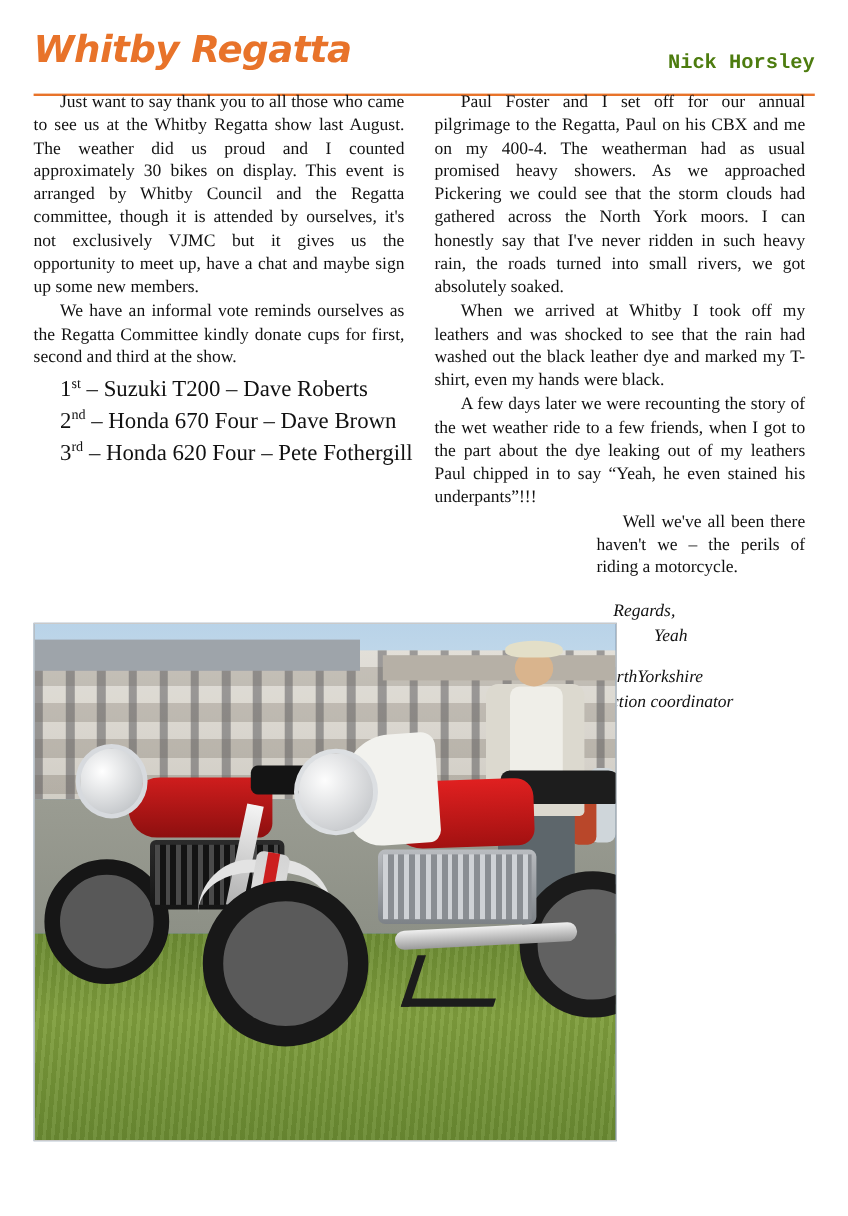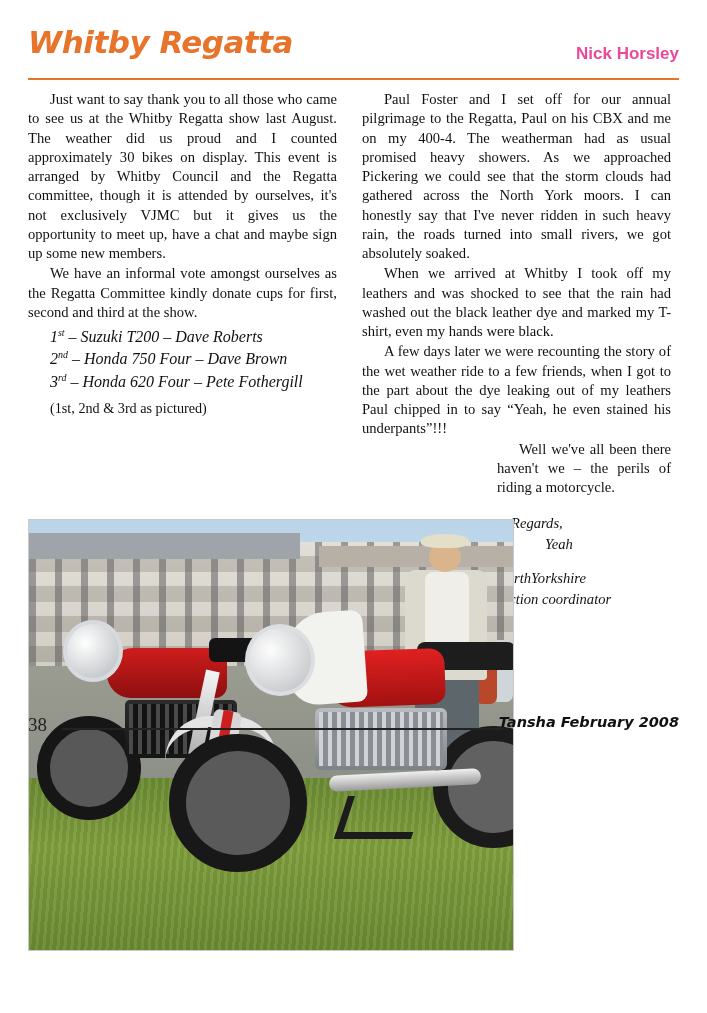--- a/index.html
+++ b/index.html
@@ -41,39 +41,39 @@
     font-weight: bold;
     font-size: 31px;
     letter-spacing: -0.5px;
     color: #E8732A;
     white-space: nowrap;
   }
   .author-name {
     position: absolute;
     right: 0;
     top: 20px;
-    font-family: Liberation Sans, sans-serif;
+    font-family: Liberation Mono, monospace;
     font-weight: bold;
     font-size: 17px;
-    color: #ec4899;
+    color: #4d7c0f;
     white-space: nowrap;
   }
   .header-rule {
     position: absolute;
     left: 28px;
     top: 78px;
     width: 651px;
     height: 2px;
     background: #E8732A;
   }
 
   
   .col {
     position: absolute;
-    top: 90px;
+    top: 76px;
     width: 309px;
     font-size: 14.6px;
     line-height: 1.32;
     text-align: justify;
     color: #111;
   }
   .col-left  { left: 28px; }
   .col-right { left: 362px; }
 
   .col p {
@@ -87,23 +87,22 @@
     text-align: left;
   }
   .results-list {
     margin: 4px 0 0 0;
     padding: 0 0 0 22px;
     list-style: none;
     text-align: left;
   }
   .results-list li {
     margin: 0 0 1px 0;
-    font-size: 16px;
+    font-size: 19px;
     white-space: nowrap;
-    font-style: italic;
   }
   .results-list li sup {
     font-size: 0.62em;
     vertical-align: super;
   }
   .pictured-note {
     margin: 7px 0 0 22px;
     font-size: 14.2px;
     text-align: left;
   }
@@ -445,27 +444,26 @@
 <div class="page">
 
   <div class="header">
     <div class="article-title">Whitby Regatta</div>
     <div class="author-name">Nick Horsley</div>
   </div>
   <div class="header-rule"></div>
 
   <div class="col col-left">
     <p>Just want to say thank you to all those who came to see us at the Whitby Regatta show last August. The weather did us proud and I counted approximately 30 bikes on display. This event is arranged by Whitby Council and the Regatta committee, though it is attended by ourselves, it's not exclusively VJMC but it gives us the opportunity to meet up, have a chat and maybe sign up some new members.</p>
-    <p>We have an informal vote amongst ourselves as the Regatta Committee kindly donate cups for first, second and third at the show.</p>
+    <p>We have an informal vote reminds ourselves as the Regatta Committee kindly donate cups for first, second and third at the show.</p>
     <ul class="results-list">
       <li><span>1</span><sup>st</sup><span> – Suzuki T200 – Dave Roberts</span></li>
-      <li><span>2</span><sup>nd</sup><span> – Honda 750 Four – Dave Brown</span></li>
+      <li><span>2</span><sup>nd</sup><span> – Honda 670 Four – Dave Brown</span></li>
       <li><span>3</span><sup>rd</sup><span> – Honda 620 Four – Pete Fothergill</span></li>
     </ul>
-    <div class="pictured-note">(1st, 2nd &amp; 3rd as pictured)</div>
   </div>
 
   <div class="col col-right">
     <p>Paul Foster and I set off for our annual pilgrimage to the Regatta, Paul on his CBX and me on my 400-4. The weatherman had as usual promised heavy showers. As we approached Pickering we could see that the storm clouds had gathered across the North York moors. I can honestly say that I've never ridden in such heavy rain, the roads turned into small rivers, we got absolutely soaked.</p>
     <p>When we arrived at Whitby I took off my leathers and was shocked to see that the rain had washed out the black leather dye and marked my T-shirt, even my hands were black.</p>
     <p>A few days later we were recounting the story of the wet weather ride to a few friends, when I got to the part about the dye leaking out of my leathers Paul chipped in to say “Yeah, he even stained his underpants”!!!</p>
     <p class="narrow">Well we've all been there haven't we – the perils of riding a motorcycle.</p>
 
     <div class="signoff">
       <div class="regards">Regards,</div>
@@ -508,20 +506,14 @@
       <div class="m2-fork"></div>
       <div class="m2-mudguard"></div>
       <div class="m2-stripe"></div>
       <div class="m2-head"></div>
       <div class="m2-wheel-f"></div>
 
       <div class="stand"></div>
     </div>
   </div>
 
-  <div class="footer">
-    <div class="page-number">38</div>
-    <div class="footer-rule"></div>
-    <div class="footer-rule2"></div>
-    <div class="footer-title">Tansha February 2008</div>
-  </div>
 
 </div>
 
 </body></html>

